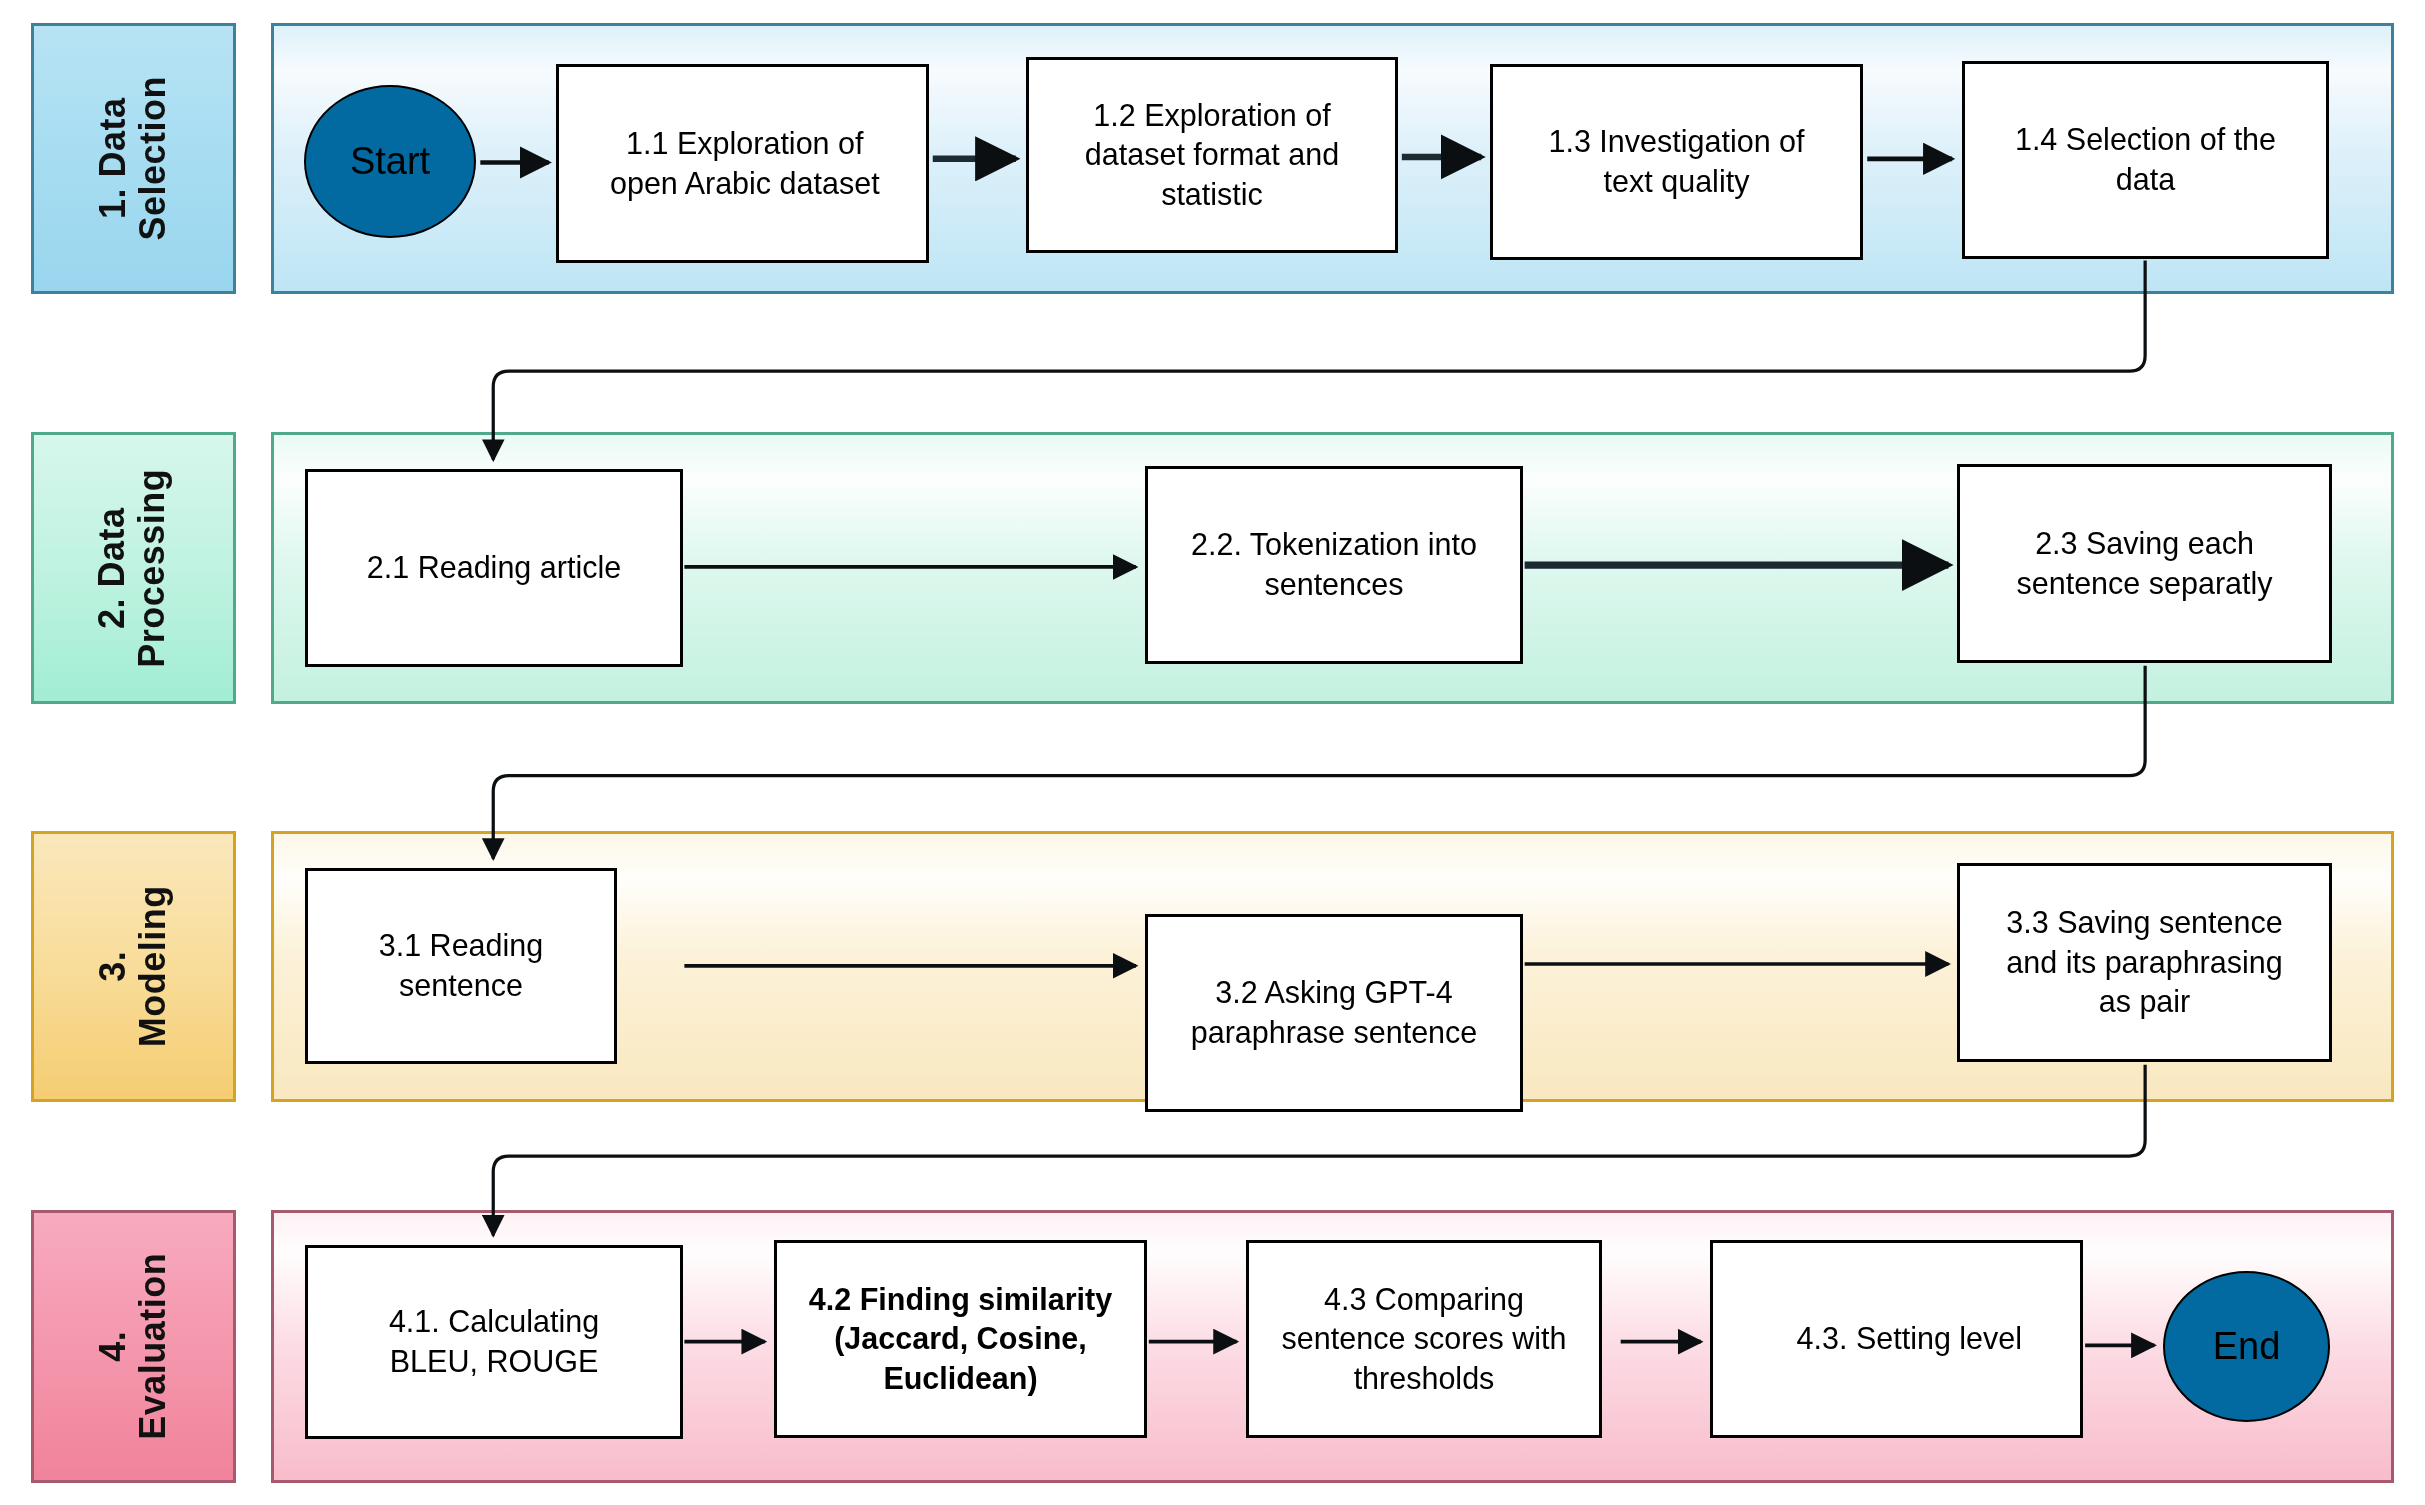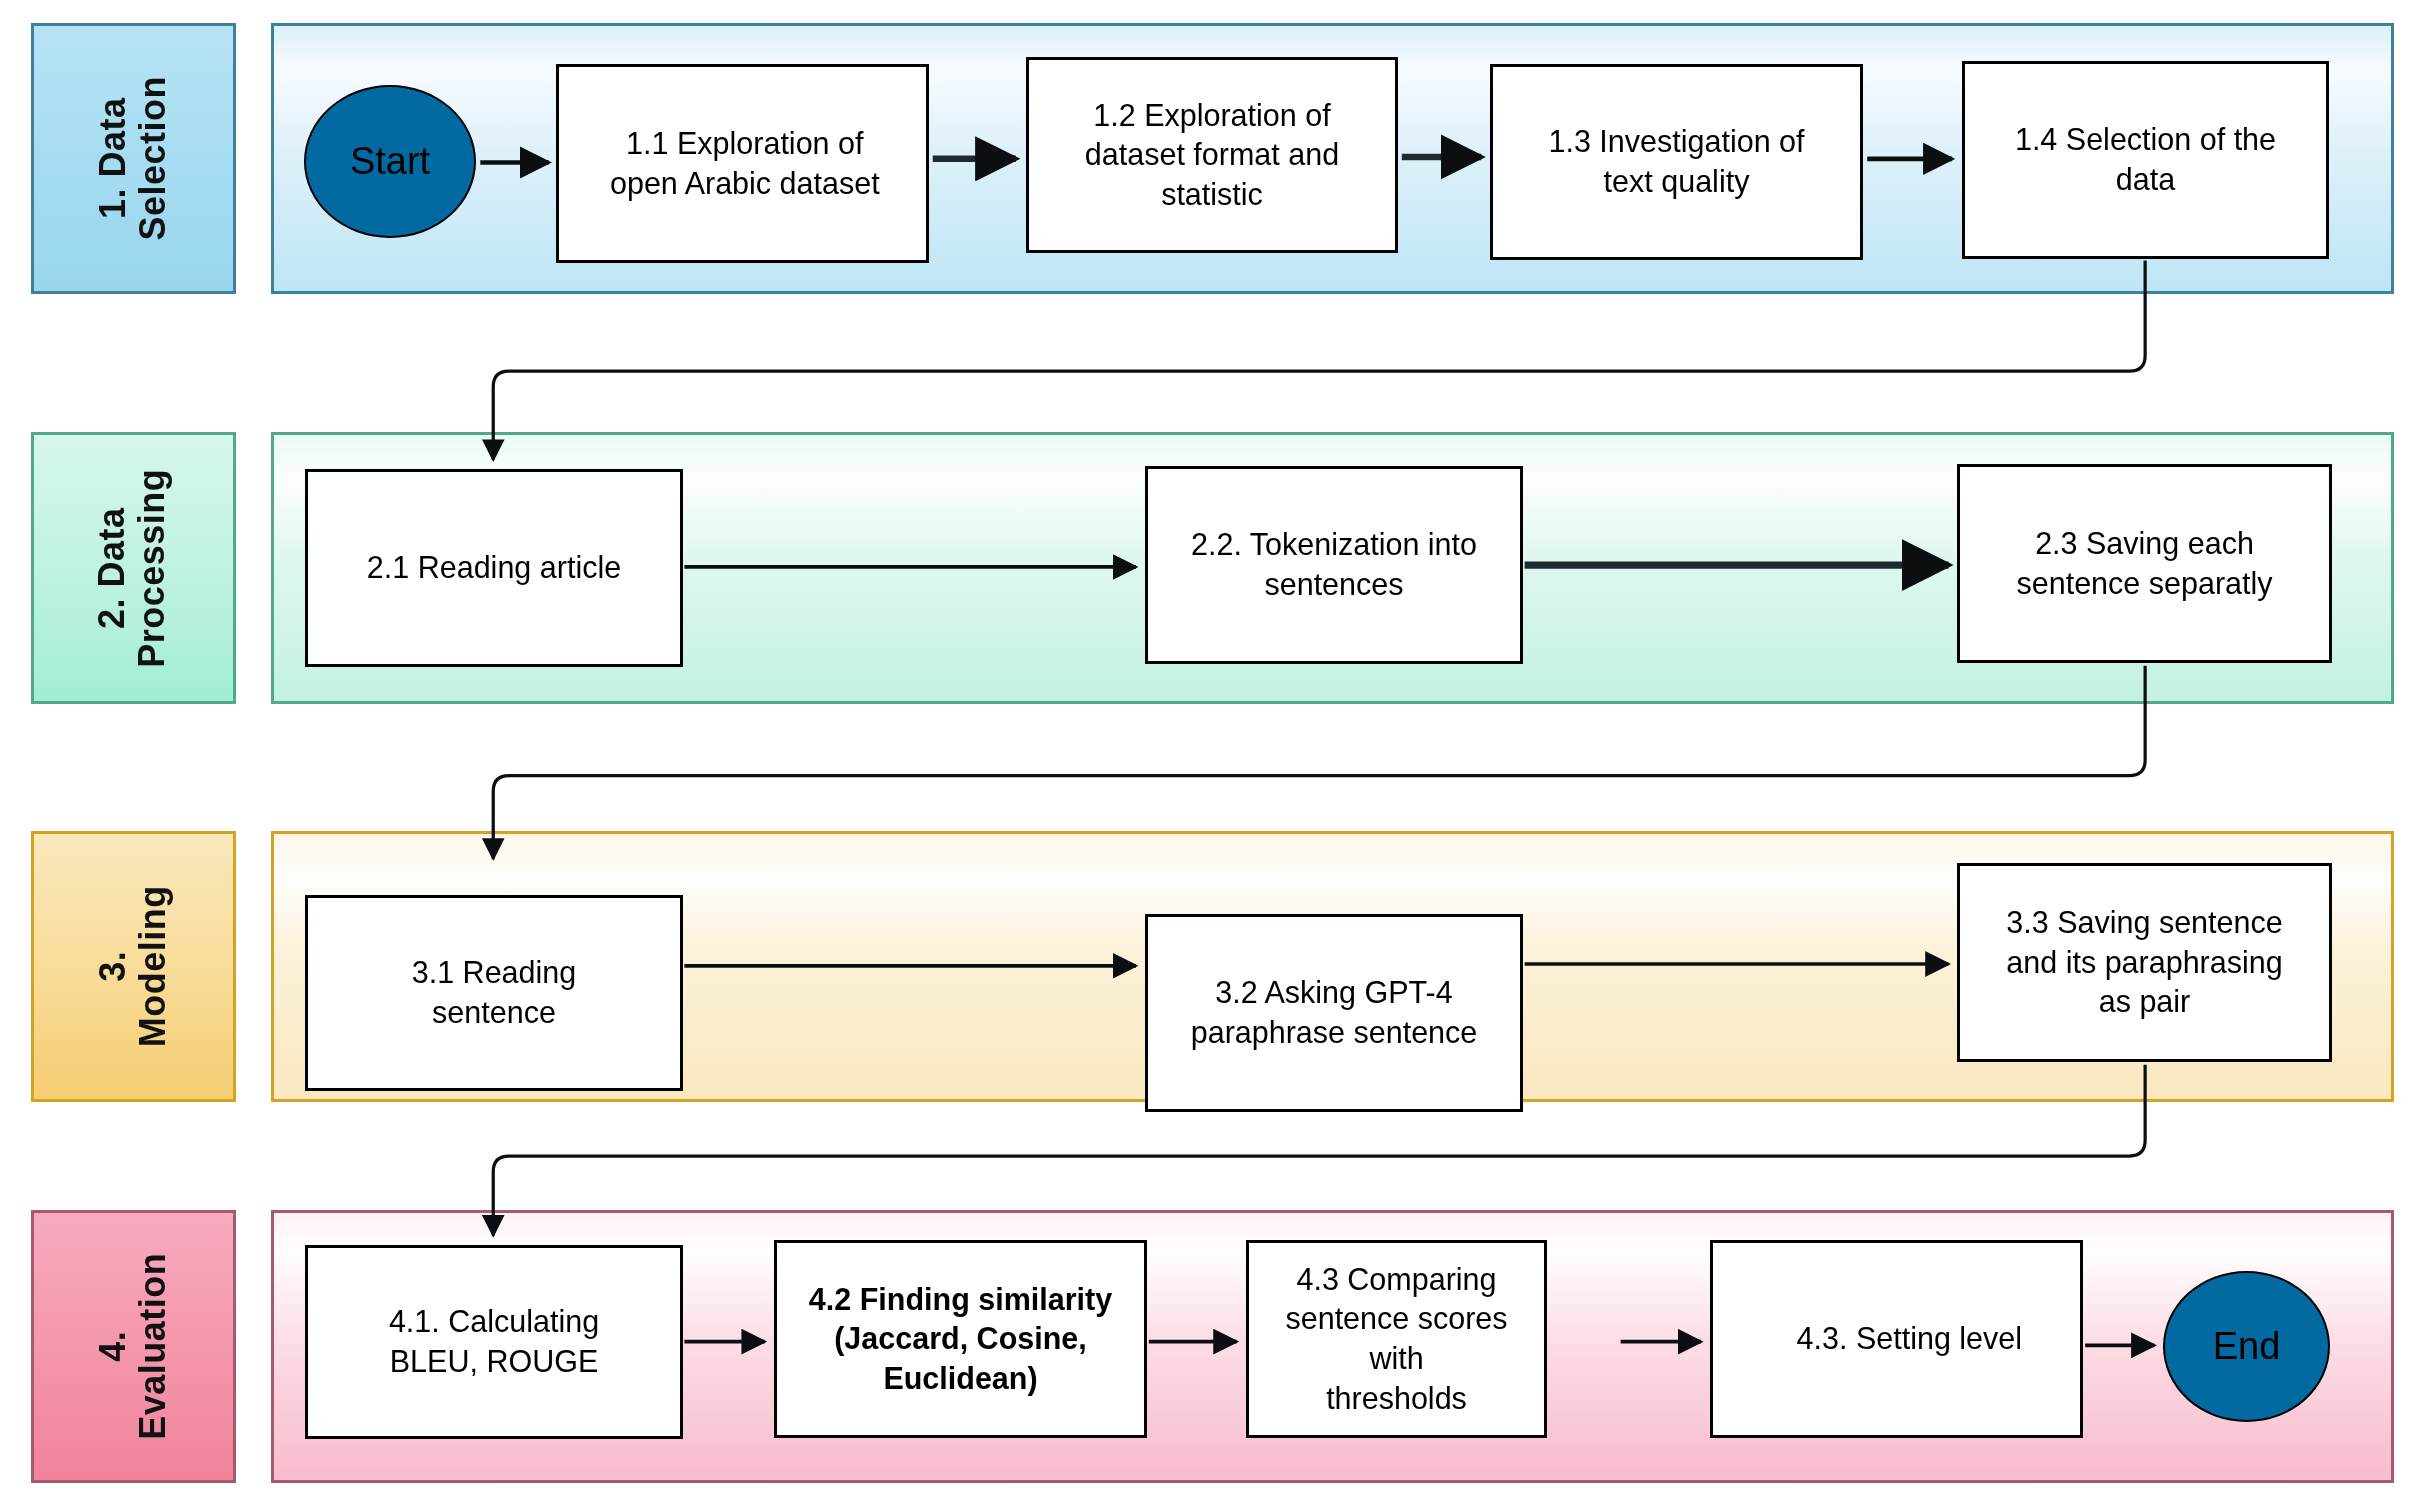--- a/index.html
+++ b/index.html
@@ -101,34 +101,34 @@
 text quality</div>
   <div class="node" style="left:1962px; top:61px; width:367px; height:198px;">1.4 Selection of the
 data</div>
 
   <div class="node" style="left:305px; top:469px; width:378px; height:198px;">2.1 Reading article</div>
   <div class="node" style="left:1145px; top:466px; width:378px; height:198px;">2.2. Tokenization into
 sentences</div>
   <div class="node" style="left:1957px; top:464px; width:375px; height:199px;">2.3 Saving each
 sentence separatly</div>
 
-  <div class="node" style="left:305px; top:868px; width:378px; height:196px;margin-top:27px;">3.1 Reading
+  <div class="node" style="left:305px; top:868px; width:312px; height:196px;">3.1 Reading
 sentence</div>
   <div class="node" style="left:1145px; top:914px; width:378px; height:198px;">3.2 Asking GPT-4
 paraphrase sentence</div>
   <div class="node" style="left:1957px; top:863px; width:375px; height:199px;">3.3 Saving sentence
 and its paraphrasing
 as pair</div>
 
   <div class="node" style="left:305px; top:1245px; width:378px; height:194px;">4.1. Calculating
 BLEU, ROUGE</div>
   <div class="node" style="left:774px; top:1240px; width:373px; height:198px;font-weight:bold;">4.2 Finding similarity
 (Jaccard, Cosine,
 Euclidean)</div>
-  <div class="node" style="left:1246px; top:1240px; width:301px; height:198px;">4.3 Comparing
+  <div class="node" style="left:1246px; top:1240px; width:356px; height:198px;">4.3 Comparing
 sentence scores with
 thresholds</div>
   <div class="node" style="left:1710px; top:1240px; width:373px; height:198px;padding-left:33px;">4.3. Setting level</div>
   <div class="terminal" style="left:2163px; top:1271px; width:167px; height:151px;">End</div>
 
   <svg id="wires" width="2426" height="1506" viewBox="0 0 2627 1631">
     <defs>
       <marker id="ah" viewBox="0 0 10 10" refX="9" refY="5" markerWidth="7" markerHeight="7" orient="auto-start-reverse">
         <path d="M0,0 L10,5 L0,10 z" fill="#0b0f12"></path>
       </marker>

